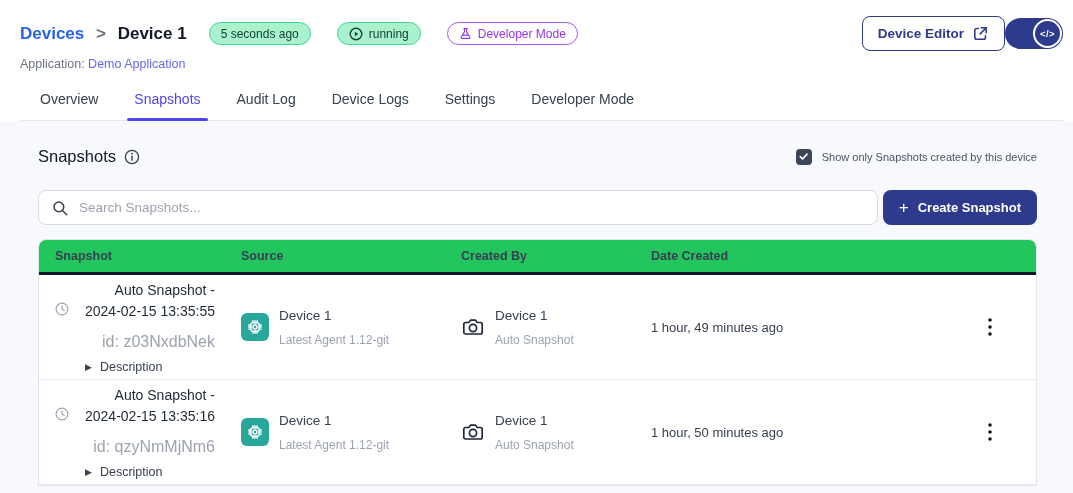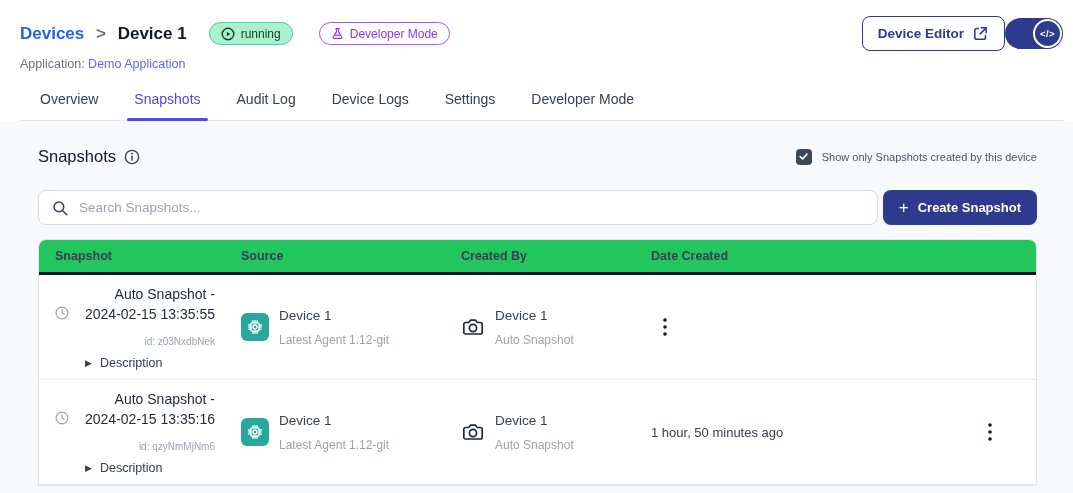--- a/index.html
+++ b/index.html
@@ -59,21 +59,21 @@
   
   .table { margin-top:14px; background:#fff; border:1px solid #e2e5ea; border-radius:8px 8px 0 0; overflow:hidden; }
   .thead { display:grid; grid-template-columns:186px 220px 190px 1fr 44px; padding:0 16px;
     background:#22c55e; border-bottom:3px solid #0f172a; height:35px; align-items:center; }
   .th { font-size:12.5px; font-weight:700; color:#374151; }
   .trow { display:grid; grid-template-columns:186px 220px 190px 1fr 44px; padding:0 16px;
     align-items:center; height:105px; border-bottom:1px solid #e8eaee; background:#fff; }
   .snap-cell { display:flex; align-items:flex-start; gap:16px;text-align:right; }
   .clock-wrap { margin-top:22px; }
   .snap-title { font-size:14px; color:#1f2937; line-height:1.45; white-space:nowrap; }
-  .snap-id { font-size:10px; color:#9ca3af; margin-top:12px; white-space:nowrap; }
+  .snap-id { font-size:16px; color:#9ca3af; margin-top:12px; white-space:nowrap; }
   .desc-toggle { display:flex; align-items:center; gap:8px; margin-top:9px; cursor:pointer; }
   .desc-arrow { font-size:9px; color:#374151; }
   .desc-label { font-size:12.5px; color:#374151; }
   .entity { display:flex; align-items:center; gap:10px; }
   .entity .name { font-size:13.5px; color:#374151; }
   .entity .sub { font-size:12px; color:#9ca3af; margin-top:10px; }
   .chip-badge { width:28px; height:28px; border-radius:6px; background:#2aa79b; display:flex;
     align-items:center; justify-content:center; flex:0 0 auto; }
   .date-cell { font-size:13px; color:#374151; }
   .kebab { width:28px; height:28px; display:flex; align-items:center; justify-content:center;
@@ -84,20 +84,23 @@
 
 <div class="header">
   <div class="header-top">
     <div class="breadcrumb">
       <span class="parent">Devices</span>
       <span class="sep">&gt;</span>
       <span class="current">Device 1</span>
     </div>
     <div class="badges">
       <span class="badge green">
+        <span>5 seconds ago</span>
+      </span>
+      <span class="badge green">
         <svg width="14" height="14" viewBox="0 0 14 14" fill="none">
           <circle cx="7" cy="7" r="5.8" stroke="#15422e" stroke-width="1.4"></circle>
           <path d="M5.8 4.8 L9.3 7 L5.8 9.2 Z" fill="#15422e"></path>
         </svg>
         <span>running</span>
       </span>
       <span class="badge purple">
         <svg width="13" height="13" viewBox="0 0 24 24" fill="none" stroke="#9333ea" stroke-width="2" stroke-linecap="round" stroke-linejoin="round">
           <path d="M9 3h6M10 3v6l-5.2 8.4A2 2 0 0 0 6.5 21h11a2 2 0 0 0 1.7-3.6L14 9V3"></path>
           <path d="M7.5 15h9"></path>
@@ -218,20 +221,21 @@
       <div class="entity">
         <svg width="24" height="24" viewBox="0 0 24 24" fill="none" stroke="#1f2937" stroke-width="1.7" stroke-linejoin="round">
           <path d="M4.5 7.5h3.2l1.8-2.3h5l1.8 2.3h3.2a1.7 1.7 0 0 1 1.7 1.7v8.1a1.7 1.7 0 0 1-1.7 1.7h-15a1.7 1.7 0 0 1-1.7-1.7V9.2a1.7 1.7 0 0 1 1.7-1.7z"></path>
           <circle cx="12" cy="13" r="3.6"></circle>
         </svg>
         <div>
           <div class="name">Device 1</div>
           <div class="sub">Auto Snapshot</div>
         </div>
       </div>
+      <div class="date-cell">1 hour, 49 minutes ago</div>
       <button class="kebab">
         <svg width="4" height="18" viewBox="0 0 4 18" fill="#111827">
           <circle cx="2" cy="2" r="1.8"></circle>
             <circle cx="2" cy="9" r="1.8"></circle>
             <circle cx="2" cy="16" r="1.8"></circle>
         </svg>
       </button>
     </div>
 
     <div class="trow">

